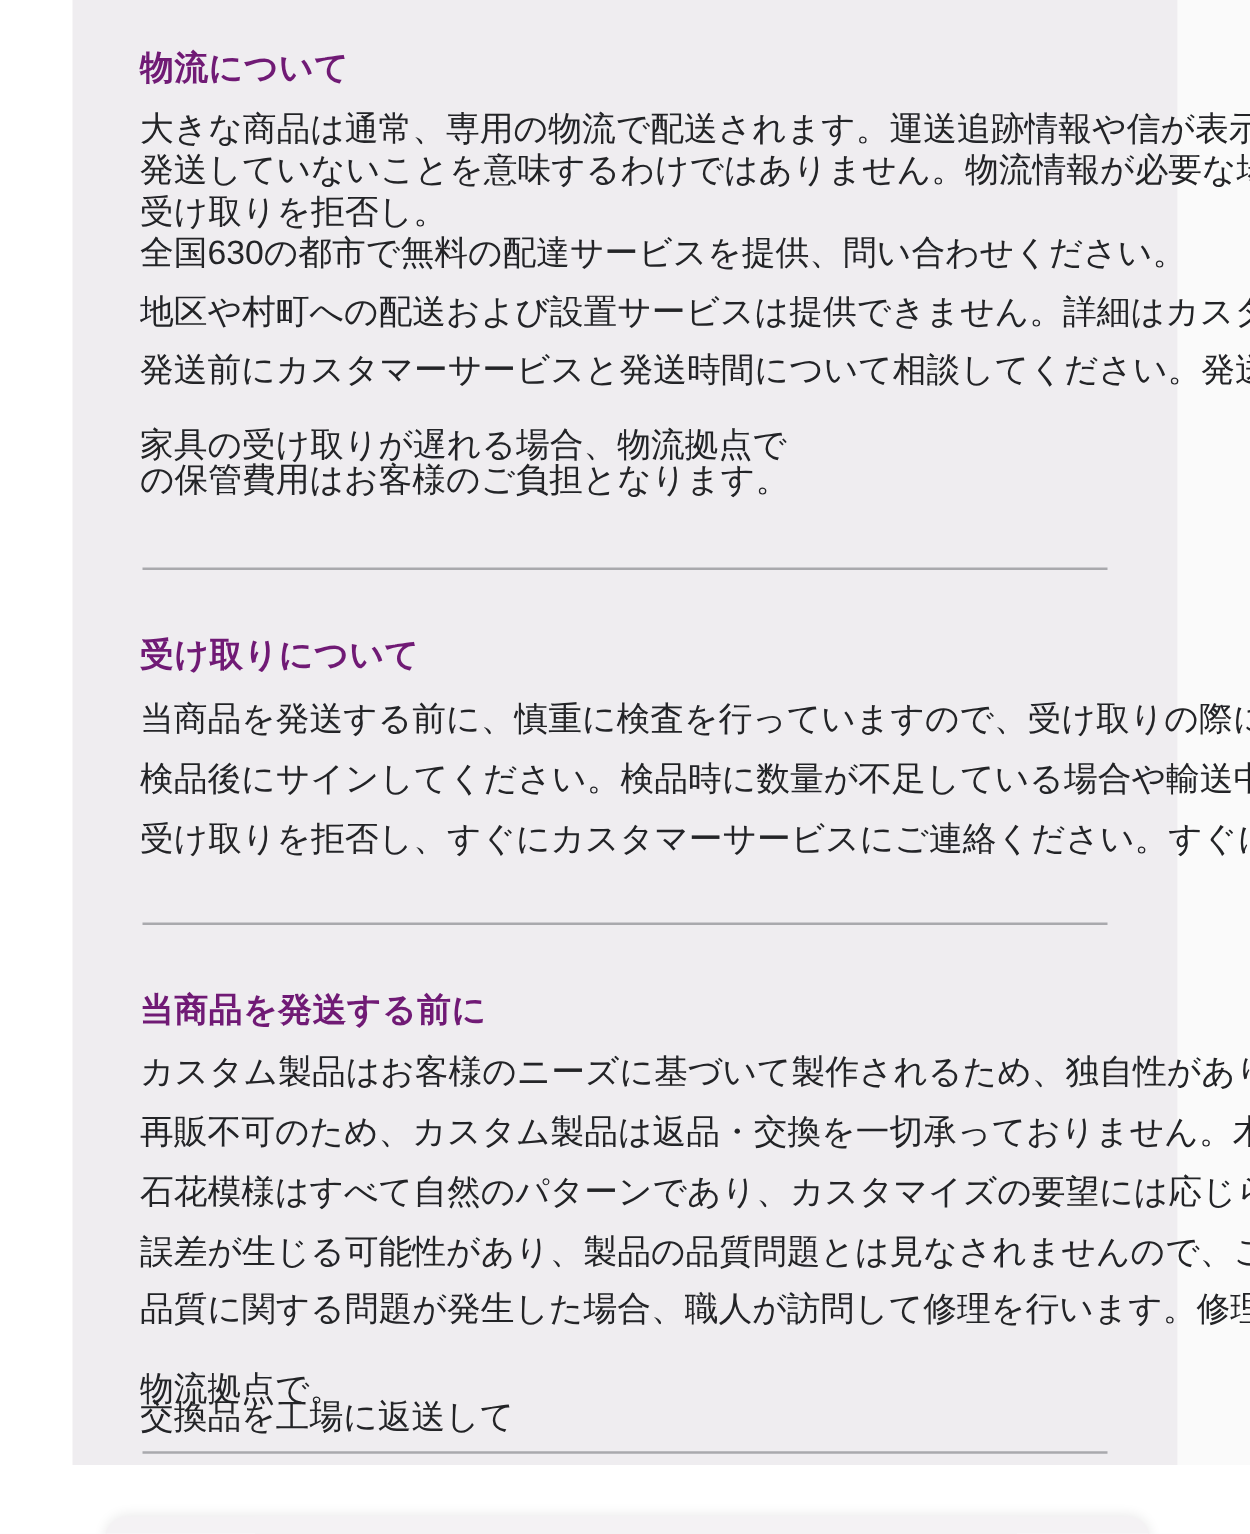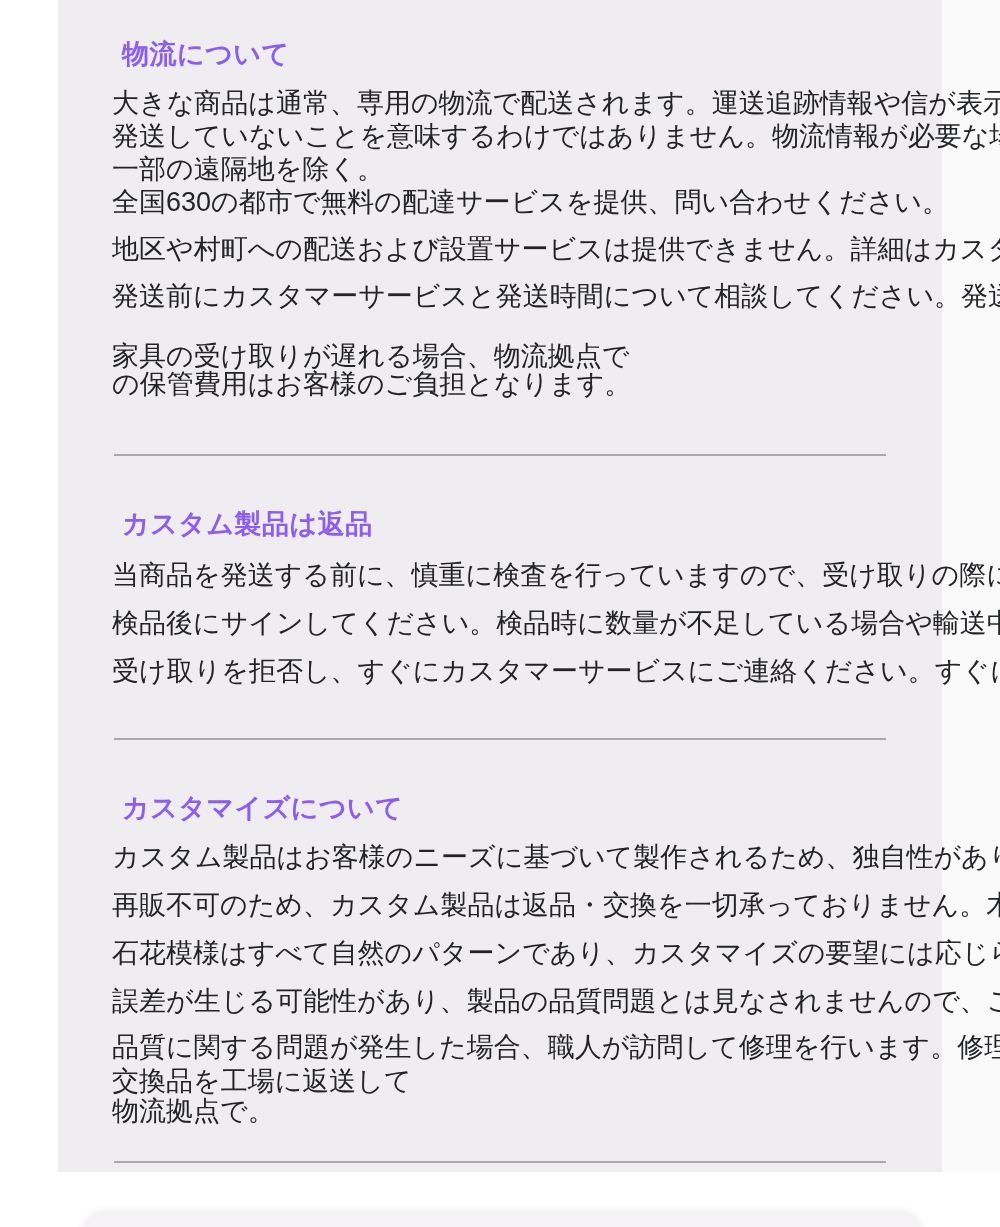--- a/index.html
+++ b/index.html
@@ -29,25 +29,25 @@
     position: absolute;
     left: 58px;
     top: 0;
     width: 884px;
     height: 1172px;
     background: #efedf0;
     overflow: visible;
   }
   .section-heading {
     position: absolute;
-    left: 64px;
+    left: 54px;
     font-size: 27px;
     line-height: 1;
     font-weight: 700;
-    color: #8b5cf6;
+    color: #701a75;
     white-space: nowrap;
     letter-spacing: 0.5px;
   }
   .body-line {
     position: absolute;
     left: 54px;
     font-size: 27px;
     line-height: 1;
     color: #232427;
     white-space: nowrap;
@@ -76,43 +76,43 @@
 
 <div class="stage">
 
   <div class="right-strip"></div>
 
   <div class="content-panel">
 
     <div class="section-heading" style="top:41px">物流について</div>
     <div class="body-line" style="top:90px">大きな商品は通常、専用の物流で配送されます。運送追跡情報や信が表示</div>
     <div class="body-line" style="top:123px">発送していないことを意味するわけではありません。物流情報が必要な場</div>
-    <div class="body-line" style="top:156px">一部の遠隔地を除く。</div>
+    <div class="body-line" style="top:156px">受け取りを拒否し。</div>
     <div class="body-line" style="top:189px">全国630の都市で無料の配達サービスを提供、問い合わせください。</div>
     <div class="body-line" style="top:236px">地区や村町への配送および設置サービスは提供できません。詳細はカスタ</div>
     <div class="body-line" style="top:283px">発送前にカスタマーサービスと発送時間について相談してください。発送</div>
     <div class="body-line" style="top:371px">の保管費用はお客様のご負担となります。</div>
     <div class="body-line" style="top:343px">家具の受け取りが遅れる場合、物流拠点で</div>
 
     <div class="divider" style="top:454px"></div>
 
-    <div class="section-heading" style="top:511px">カスタム製品は返品</div>
+    <div class="section-heading" style="top:511px">受け取りについて</div>
     <div class="body-line" style="top:562px">当商品を発送する前に、慎重に検査を行っていますので、受け取りの際に</div>
     <div class="body-line" style="top:610px">検品後にサインしてください。検品時に数量が不足している場合や輸送中</div>
     <div class="body-line" style="top:658px">受け取りを拒否し、すぐにカスタマーサービスにご連絡ください。すぐに</div>
 
     <div class="divider" style="top:738px"></div>
 
-    <div class="section-heading" style="top:795px">カスタマイズについて</div>
+    <div class="section-heading" style="top:795px">当商品を発送する前に</div>
     <div class="body-line" style="top:844px">カスタム製品はお客様のニーズに基づいて製作されるため、独自性があり</div>
     <div class="body-line" style="top:892px">再販不可のため、カスタム製品は返品・交換を一切承っておりません。木</div>
     <div class="body-line" style="top:940px">石花模様はすべて自然のパターンであり、カスタマイズの要望には応じら</div>
     <div class="body-line" style="top:988px">誤差が生じる可能性があり、製品の品質問題とは見なされませんので、ご</div>
     <div class="body-line" style="top:1034px">品質に関する問題が発生した場合、職人が訪問して修理を行います。修理</div>
-    <div class="body-line" style="top:1068px">交換品を工場に返送して</div>
+    <div class="body-line" style="top:1120px">交換品を工場に返送して</div>
     <div class="body-line" style="top:1098px">物流拠点で。</div>
 
     <div class="divider" style="top:1161px"></div>
 
   </div>
 
   <div class="bottom-card"></div>
 
 </div>
 

